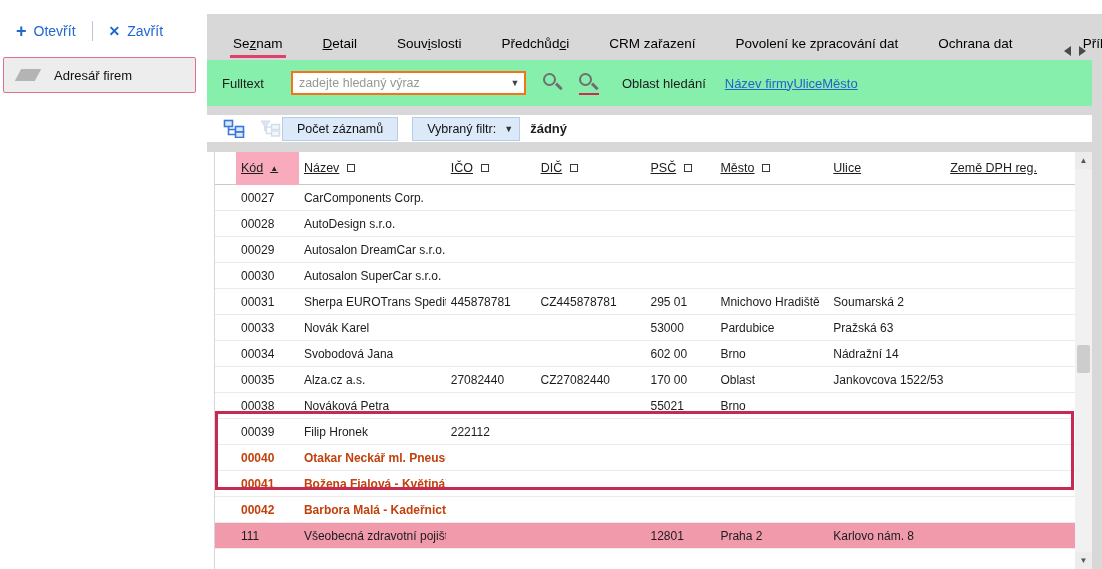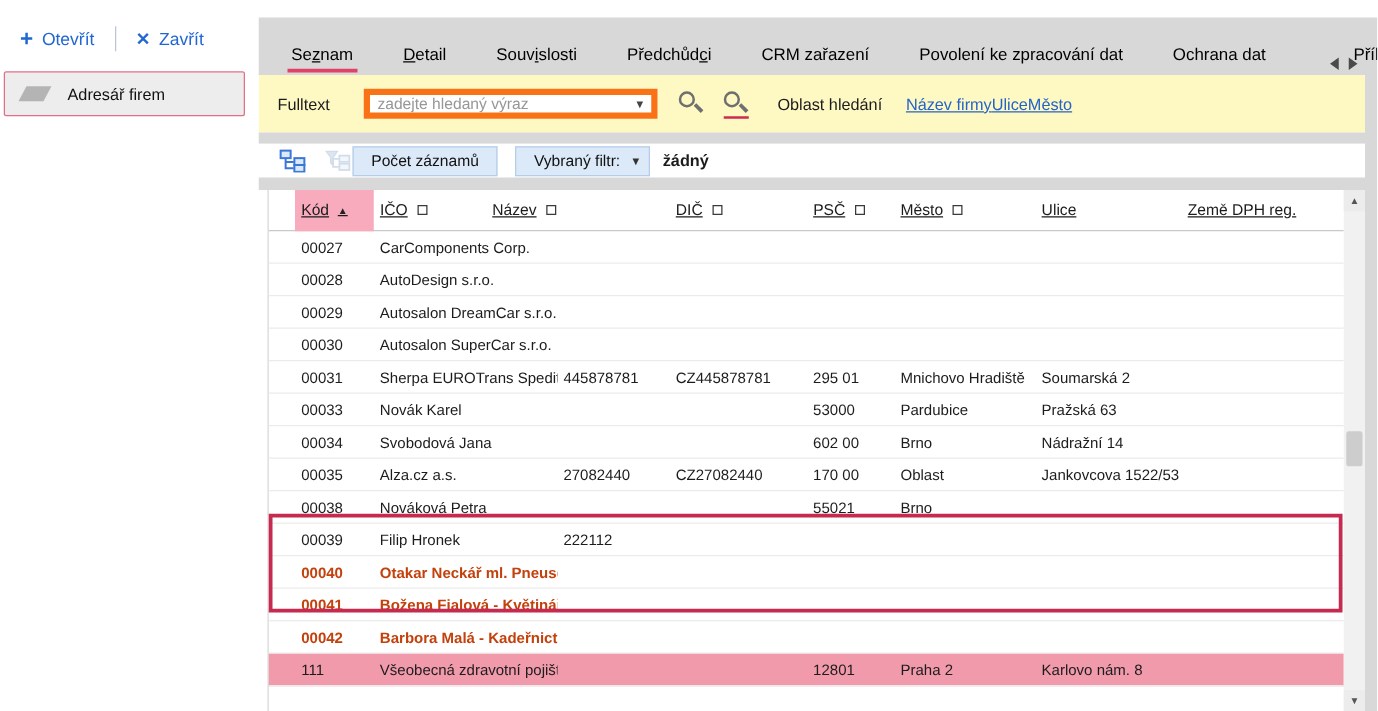--- a/index.html
+++ b/index.html
@@ -28,24 +28,24 @@
   .tab { font-size:13.5px; color:#000000; white-space:nowrap; position:relative; cursor:default; flex:0 0 auto; }
   .tab .mn { text-decoration:underline; }
   .tab.active::after { content:""; position:absolute; left:-3px; right:-3px; bottom:-7px; height:3px; background:#e04168; }
   .tab.last { margin-left:auto; margin-right:-16px; }
   .tab-arrows { position:absolute; right:16px; bottom:1px; display:flex; gap:8px; }
   .tri-left, .tri-right { width:0; height:0; border-top:5px solid transparent; border-bottom:5px solid transparent; }
   .tri-left  { border-right:7px solid #4a4a4a; }
   .tri-right { border-left:7px solid #4a4a4a; }
 
   
-  .search-row { position:absolute; left:0; top:60px; width:885px; height:46px; background:#fef9c3;
+  .search-row { position:absolute; left:0; top:60px; width:885px; height:46px; background:#86efac;
                 display:flex; align-items:center; padding-left:15px; }
   .search-label { font-size:13px; }
-  .combo { margin-left:27px; width:235px; height:24px; border:5px solid #f97316; background:#fff;
+  .combo { margin-left:27px; width:235px; height:24px; border:2px solid #f97316; background:#fff;
            display:flex; align-items:center; }
   .combo input { flex:1; border:none; outline:none; font-family:"Liberation Sans",sans-serif; font-size:12.5px;
                  padding:0 4px 0 6px; color:#222; min-width:0; background:transparent; }
   .combo input::placeholder { color:#979797; opacity:1; }
   .combo-arrow { width:18px; text-align:center; font-size:9px; color:#444; cursor:default; }
   .mag-wrap { margin-left:16px; position:relative; width:22px; height:24px; }
   .mag-wrap.second { margin-left:14px; }
   .mag-icon { position:absolute; left:1px; top:2px; width:13px; height:13px; border:2px solid #6f6f6f; border-radius:50%; }
   .mag-handle { position:absolute; left:13px; top:14px; width:8px; height:2.5px; background:#6f6f6f; transform:rotate(45deg); }
   .mag-underline { position:absolute; left:1px; bottom:0; width:20px; height:2.5px; background:#cf2b52; }
@@ -206,26 +206,26 @@
 
     <div class="sep-b"></div>
 
     <div class="grid">
       <div class="thead">
         <div class="hcell c-gutter"></div>
         <div class="hcell c-kod sorted">
           <span>Kód</span>
           <span class="sort-asc-icon">▲</span>
         </div>
+        <div class="hcell c-nazev">
+          <span>Název</span>
+          <span class="filter-box-icon"></span>
+        </div>
         <div class="hcell c-ico">
           <span>IČO</span>
-          <span class="filter-box-icon"></span>
-        </div>
-        <div class="hcell c-nazev">
-          <span>Název</span>
           <span class="filter-box-icon"></span>
         </div>
         <div class="hcell c-dic">
           <span>DIČ</span>
           <span class="filter-box-icon"></span>
         </div>
         <div class="hcell c-psc">
           <span>PSČ</span>
           <span class="filter-box-icon"></span>
         </div>

